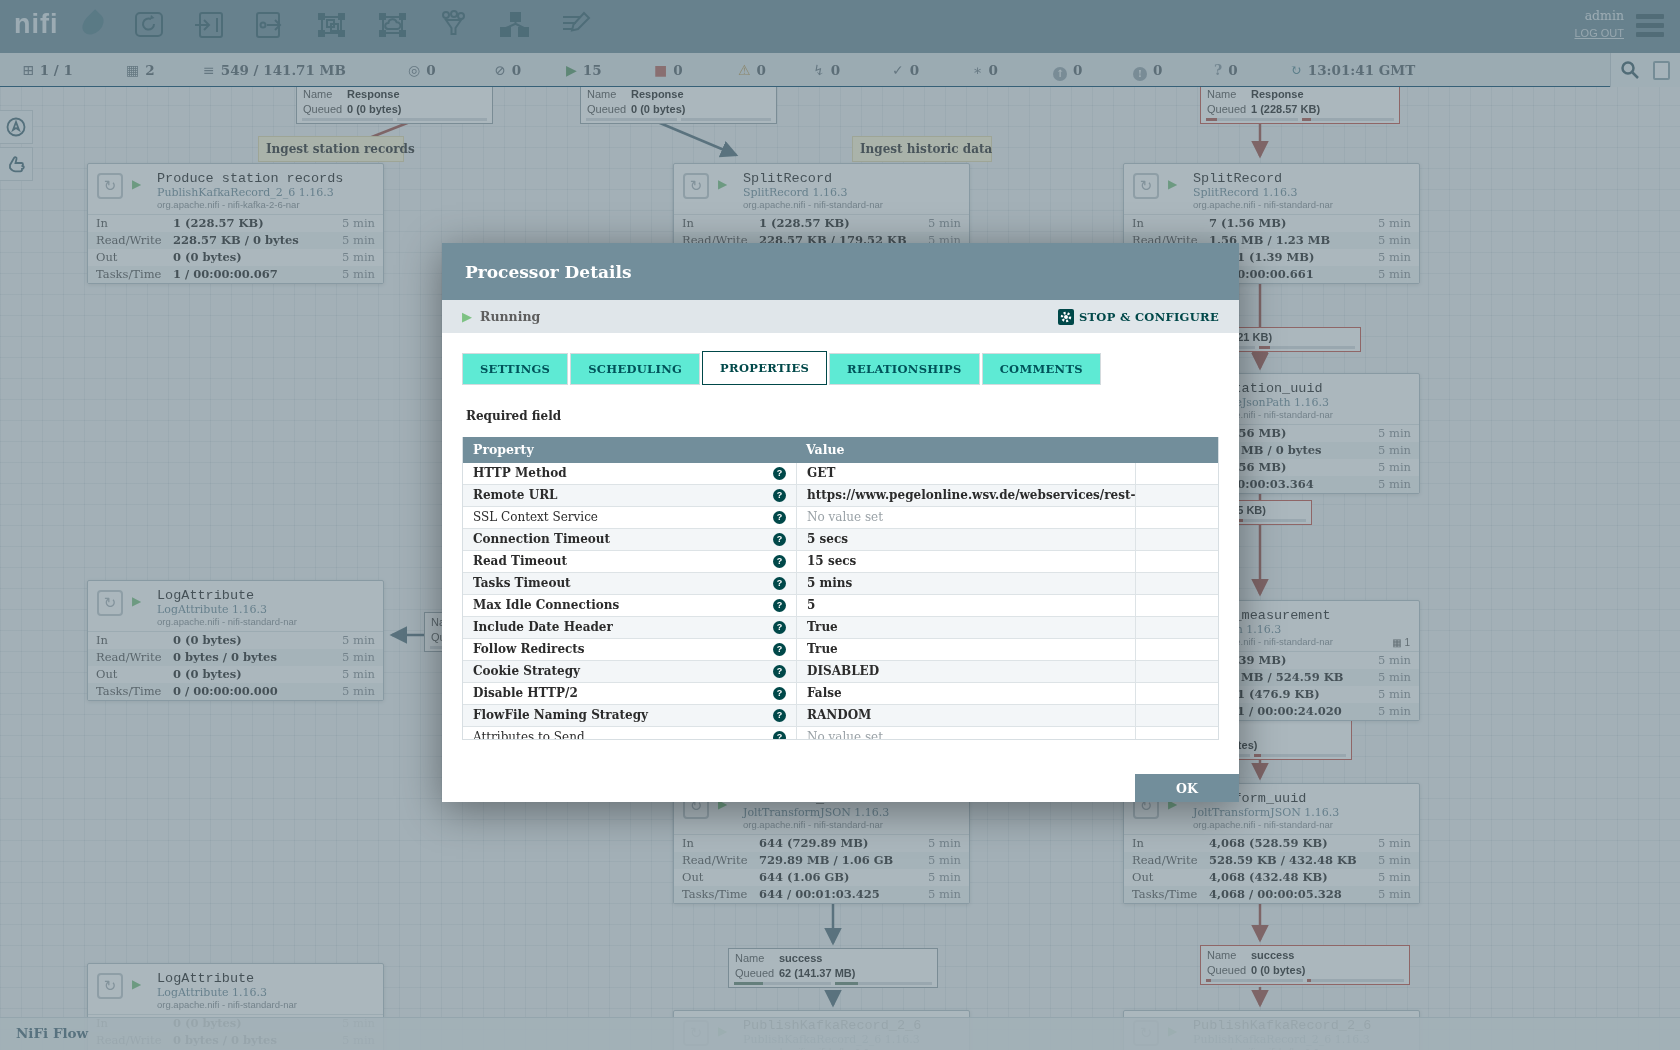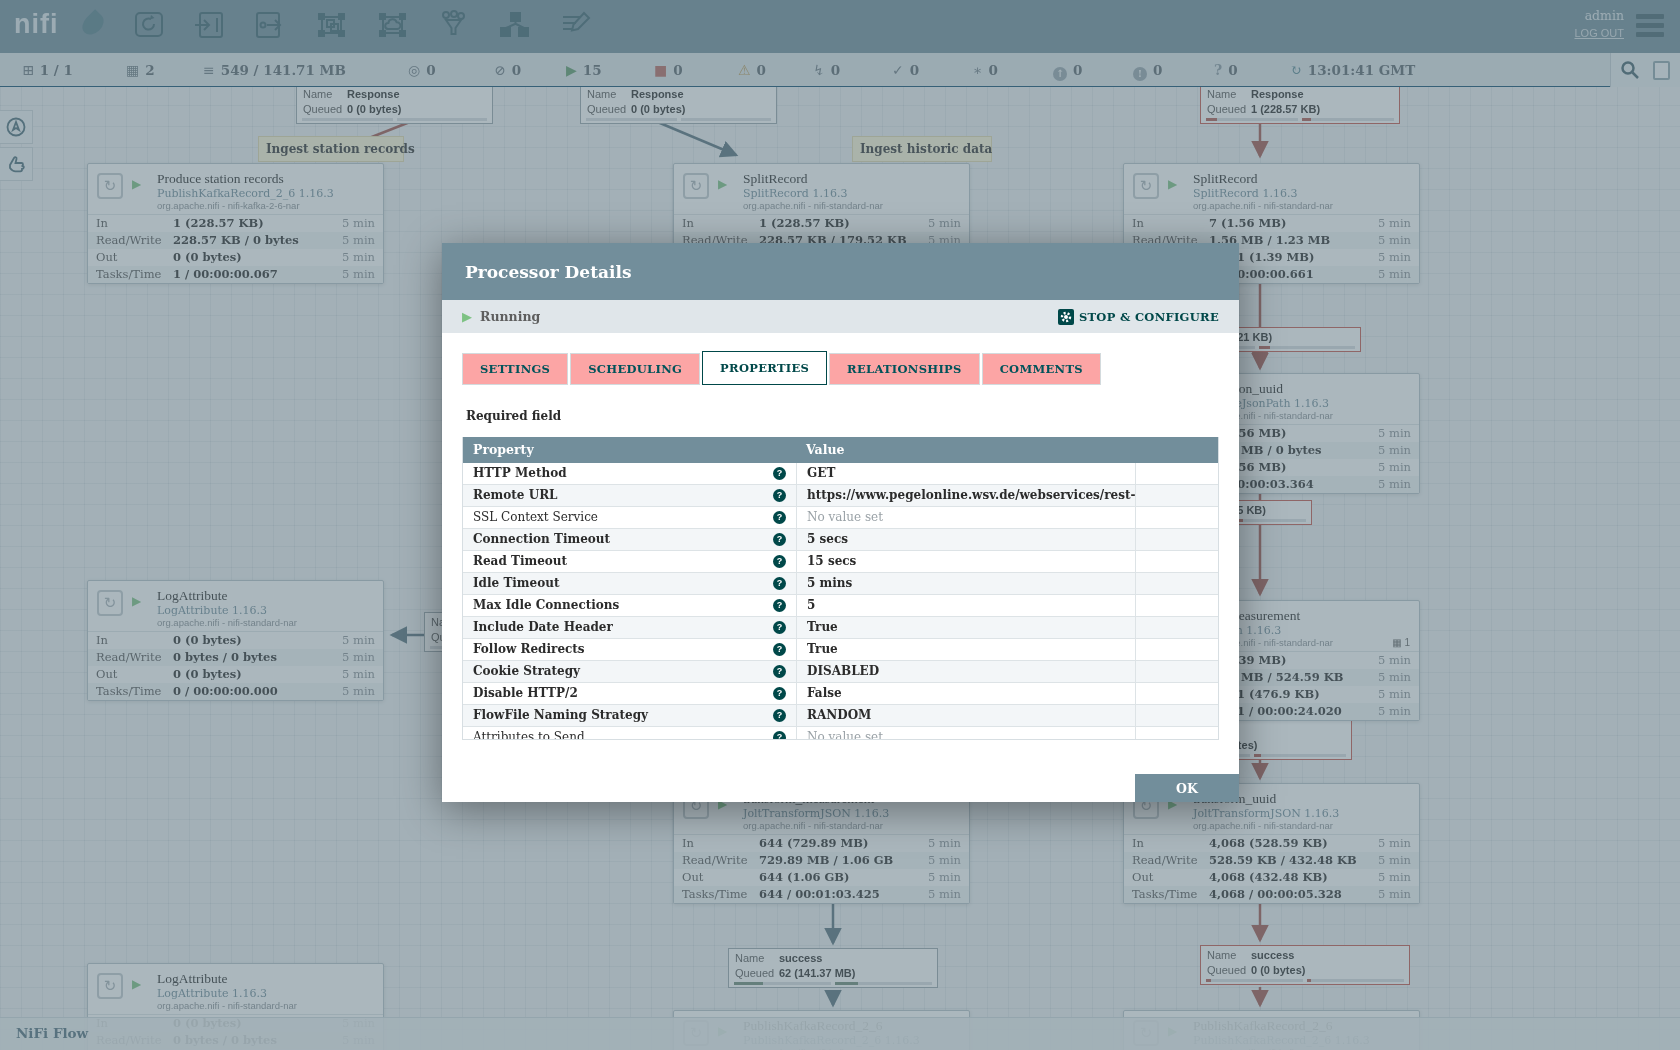--- a/index.html
+++ b/index.html
@@ -19,21 +19,21 @@
   #wires { position:absolute; left:0; top:0; }
 
   
   .proc { position:absolute; width:297px; background:#fff; border:1px solid #b7c2c8;
     border-radius:2px; box-shadow:0 1px 4px rgba(0,0,0,.12); }
   .proc-h { position:relative; height:50px; padding:7px 8px 0 8px; }
   .proc-icon { position:absolute; left:9px; top:9px; width:26px; height:26px;
     border:2px solid #c3cbd0; border-radius:4px; color:#aab3b9; font-size:15px;
     line-height:22px; text-align:center; }
   .proc-play { position:absolute; left:44px; top:13px; color:#7dc283; font-size:12px; }
-  .proc-name { margin-left:61px; font-family:Liberation Serif, serif; font-size:13.5px;
+  .proc-name { margin-left:61px; font-family:Liberation Mono, monospace; font-size:13.5px;
     color:#2b2b2b; white-space:nowrap; overflow:hidden; }
   .proc-type { margin-left:61px; font-family:"DejaVu Serif",serif; font-size:11px;
     color:#728e9b; white-space:nowrap; }
   .proc-bundle { margin-left:61px; font-size:9.5px; color:#8a9196; white-space:nowrap; }
   .proc-badge { position:absolute; right:9px; top:36px; font-size:10px; color:#666; }
   .proc-rows { border-top:1px solid #e0e5e8; }
   .proc-row { position:relative; height:17px; font-family:"DejaVu Serif",serif;
     font-size:11.5px; line-height:17px; color:#555; padding-left:8px; white-space:nowrap; }
   .proc-row:nth-child(even) { background:#f3f6f7; }
   .proc-row .v { position:absolute; left:85px; color:#2b2b2b; font-weight:bold; }
@@ -106,21 +106,21 @@
     padding:0 20px; }
   #run-play { color:#7dc283; font-size:13px; margin-right:8px; }
   #run-label { font-family:"DejaVu Serif",serif; font-size:12.5px; font-weight:bold; color:#5e5e5e;text-align:center; }
   #stop-config { margin-left:auto; display:flex; align-items:center; gap:5px; cursor:pointer; }
   #stop-config .gearbox { width:16px; height:16px; background:#004849; border-radius:2px;
     display:flex; align-items:center; justify-content:center; }
   #stop-config span.lbl { font-family:"DejaVu Serif",serif; font-size:11.5px; font-weight:bold;
     color:#004849; letter-spacing:.3px; }
   #tabs { display:flex; padding:18px 20px 0 20px; align-items:flex-end; }
   .tab { height:32px; line-height:30px; padding:0 17px; margin-right:2px;
-    background:#fca5a5; border:1px solid #d3dadd; font-family:"DejaVu Serif",serif;
+    background:#5eead4; border:1px solid #d3dadd; font-family:"DejaVu Serif",serif;
     font-size:11.5px; font-weight:bold; color:#00535a; letter-spacing:.3px; cursor:pointer; }
   .tab.active { background:#fff; border:1px solid #004849; color:#004849; height:34px;
     line-height:32px; }
   #required-note { padding:24px 20px 0 24px; font-family:"DejaVu Serif",serif;
     font-size:12px; font-weight:bold; color:#2b2b2b; }
   #ptable { margin:14px 20px 0 20px; width:757px; height:303px; overflow:hidden;
     border:1px solid #d7dee2; border-top:none; }
   .trow { display:grid; grid-template-columns:333px 339px 85px; }
   .thead { background:#728e9b; height:26px; }
   .thead .tc { color:#fff; font-family:"DejaVu Serif",serif; font-size:12.5px;
@@ -599,21 +599,21 @@
             <div class="tc prop"><b>Connection Timeout</b><span class="help">?</span></div>
             <div class="tc val"><b>5 secs</b></div>
             <div class="tc spacer"></div>
           </div>
           <div class="trow tbody-row">
             <div class="tc prop"><b>Read Timeout</b><span class="help">?</span></div>
             <div class="tc val"><b>15 secs</b></div>
             <div class="tc spacer"></div>
           </div>
           <div class="trow tbody-row alt">
-            <div class="tc prop"><b>Idle Timeout</b><span class="help">?</span></div>
+            <div class="tc prop"><b>Tasks Timeout</b><span class="help">?</span></div>
             <div class="tc val"><b>5 mins</b></div>
             <div class="tc spacer"></div>
           </div>
           <div class="trow tbody-row">
             <div class="tc prop"><b>Max Idle Connections</b><span class="help">?</span></div>
             <div class="tc val"><b>5</b></div>
             <div class="tc spacer"></div>
           </div>
           <div class="trow tbody-row alt">
             <div class="tc prop"><b>Include Date Header</b><span class="help">?</span></div>

